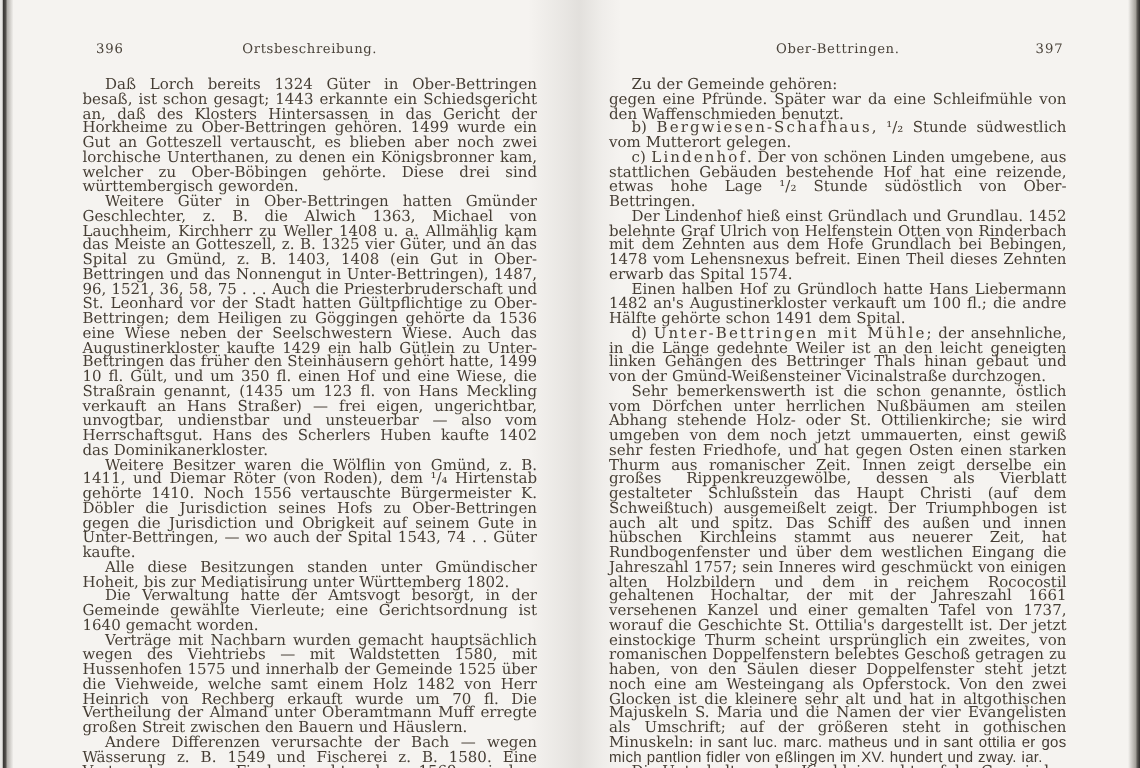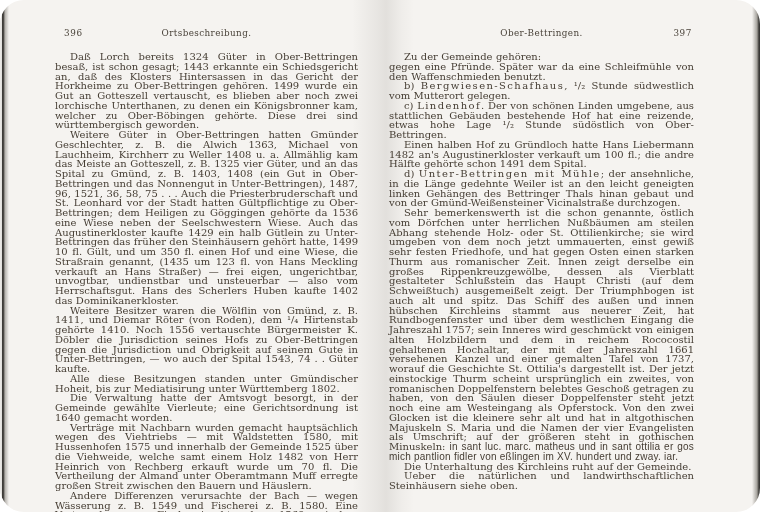--- a/index.html
+++ b/index.html
@@ -10,21 +10,20 @@
     --edge_dark_right:#2b2a28;
   }
   html,body{margin:0;padding:0;background:#ffffff;}
   .scan{
     position:relative;
     width:760px;height:512px;
     background:var(--paper);
     overflow:hidden;
     font-family:"DejaVu Serif", serif;
     color:var(--ink);
-    border-radius:24px;
   }
   
   .edge-left{
     position:absolute;left:0;top:0;bottom:0;width:9px;
     background:linear-gradient(90deg,
       #ecebe8 0px,#e3e1de 1.5px,
       var(--edge_dark) 2.2px,#4d4a46 3.6px,
       #b5b2ad 5px, rgba(245,243,240,0) 9px);
   }
   .edge-right{
@@ -37,21 +36,21 @@
     position:absolute;left:352px;top:0;bottom:0;width:62px;
     background:linear-gradient(90deg,
       rgba(60,54,46,0) 0%,
       rgba(60,54,46,0.07) 40%,
       rgba(60,54,46,0.10) 55%,
       rgba(60,54,46,0.03) 80%,
       rgba(60,54,46,0) 100%);
   }
   .page{position:absolute;top:0;height:100%;}
   .page-left{left:55px;width:303px;}
-  .page-right{left:389px;width:305px;}
+  .page-right{left:406px;width:305px;}
   .pg-header{
     position:relative;margin-top:27px;height:12px;
     text-align:center;font-size:8.8px;line-height:12px;
     letter-spacing:0.4px;color:var(--header_ink);
   }
   .pg-num{position:absolute;top:0;letter-spacing:0.6px;}
   .pg-num-left{left:9px;}
   .pg-num-right{right:2px;text-align:right;}
   .text{margin-top:13px;}
   .para{
@@ -92,20 +91,21 @@
   <div class="page page-right">
     <div class="pg-header">
       <span class="pg-title">Ober-Bettringen.</span>
       <span class="pg-num pg-num-right">397</span>
     </div>
     <div class="text">
       <p class="para">Zu der Gemeinde gehören:</p>
       <p class="para noindent">gegen eine Pfründe. Später war da eine Schleifmühle von den Waffenschmieden benutzt.</p>
       <p class="para"><span>b) </span><span class="sperr">Bergwiesen-Schafhaus</span><span>, ¹/₂ Stunde südwestlich vom Mutterort gelegen.</span></p>
       <p class="para"><span>c) </span><span class="sperr">Lindenhof</span><span>. Der von schönen Linden umgebene, aus stattlichen Gebäuden bestehende Hof hat eine reizende, etwas hohe Lage ¹/₂ Stunde südöstlich von Ober-Bettringen.</span></p>
+      <p class="para">Der Lindenhof hieß einst Gründlach und Grundlau. 1452 belehnte Graf Ulrich von Helfenstein Otten von Rinderbach mit dem Zehnten aus dem Hofe Grundlach bei Bebingen, 1478 vom Lehensnexus befreit. Einen Theil dieses Zehnten erwarb das Spital 1574.</p>
       <p class="para">Einen halben Hof zu Gründloch hatte Hans Liebermann 1482 an's Augustinerkloster verkauft um 100 fl.; die andre Hälfte gehörte schon 1491 dem Spital.</p>
       <p class="para"><span>d) </span><span class="sperr">Unter-Bettringen mit Mühle</span><span>; der ansehnliche, in die Länge gedehnte Weiler ist an den leicht geneigten linken Gehängen des Bettringer Thals hinan gebaut und von der Gmünd-Weißensteiner Vicinalstraße durchzogen.</span></p>
       <p class="para"><span>Sehr bemerkenswerth ist die schon genannte, östlich vom Dörfchen unter herrlichen Nußbäumen am steilen Abhang stehende Holz- oder St. Ottilienkirche; sie wird umgeben von dem noch jetzt ummauerten, einst gewiß sehr festen Friedhofe, und hat gegen Osten einen starken Thurm aus romanischer Zeit. Innen zeigt derselbe ein großes Rippenkreuzgewölbe, dessen als Vierblatt gestalteter Schlußstein das Haupt Christi (auf dem Schweißtuch) ausgemeißelt zeigt. Der Triumphbogen ist auch alt und spitz. Das Schiff des außen und innen hübschen Kirchleins stammt aus neuerer Zeit, hat Rundbogenfenster und über dem westlichen Eingang die Jahreszahl 1757; sein Inneres wird geschmückt von einigen alten Holzbildern und dem in reichem Rococostil gehaltenen Hochaltar, der mit der Jahreszahl 1661 versehenen Kanzel und einer gemalten Tafel von 1737, worauf die Geschichte St. Ottilia's dargestellt ist. Der jetzt einstockige Thurm scheint ursprünglich ein zweites, von romanischen Doppelfenstern belebtes Geschoß getragen zu haben, von den Säulen dieser Doppelfenster steht jetzt noch eine am Westeingang als Opferstock. Von den zwei Glocken ist die kleinere sehr alt und hat in altgothischen Majuskeln S. Maria und die Namen der vier Evangelisten als Umschrift; auf der größeren steht in gothischen Minuskeln: </span><span class="inscription">in sant luc. marc. matheus und in sant ottilia er gos mich pantlion fidler von eßlingen im XV. hundert und zway. iar.</span></p>
       <p class="para">Die Unterhaltung des Kirchleins ruht auf der Gemeinde.</p>
       <p class="para">Ueber die natürlichen und landwirthschaftlichen Steinhäusern siehe oben.</p>
     </div>
   </div>
 
 </div>
 

